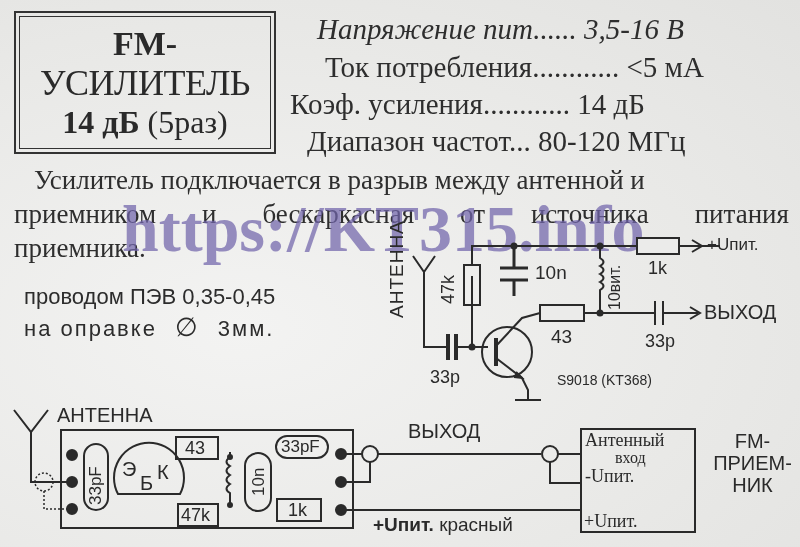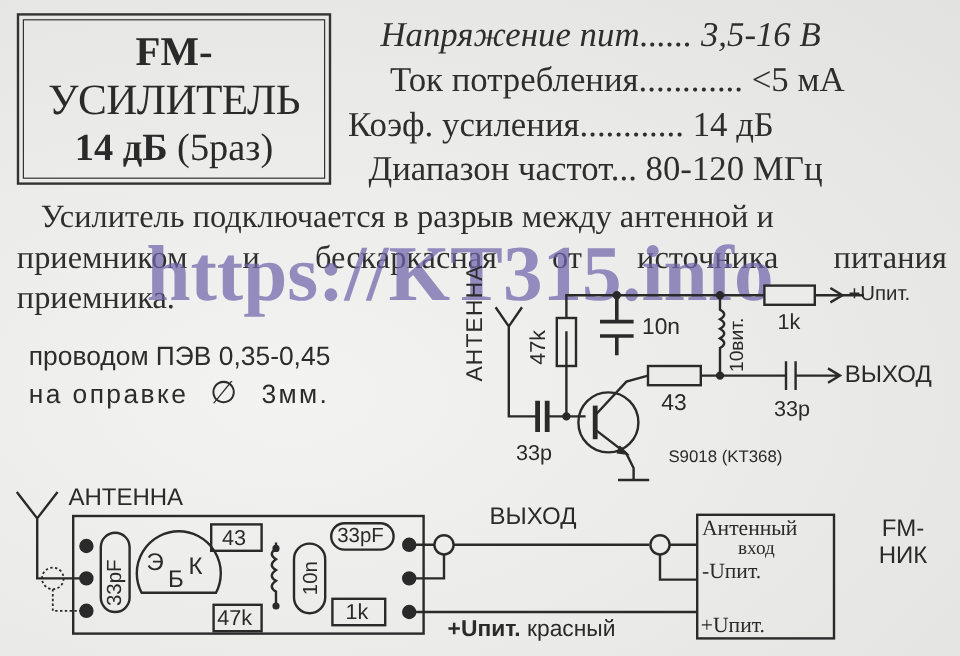--- a/index.html
+++ b/index.html
@@ -192,14 +192,15 @@
 </div>
 
 <div class="abs serif" style="left:585px; top:431px; font-size:18px; line-height:18px; color:#2a2a2a;">
   <div>Антенный</div>
   <div style="padding-left:30px; font-size:16px;">вход</div>
   <div>-Uпит.</div>
 </div>
 <div class="abs serif" style="left:584px; top:511px; font-size:18px; color:#2a2a2a;">+Uпит.</div>
 <div class="abs lbl" style="left:705px; top:430px; width:95px; text-align:center; font-size:20px; line-height:22px;">
   <div>FM-</div>
+  <div>ПРИЕМ-</div>
   <div>НИК</div>
 </div>
 
 </body></html>

